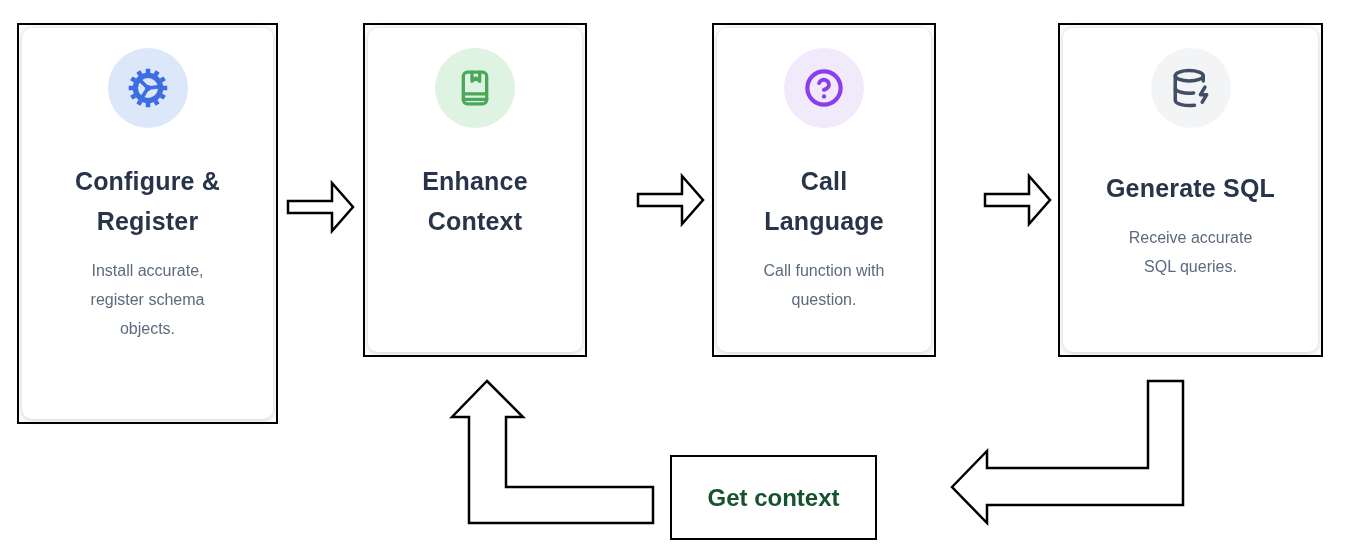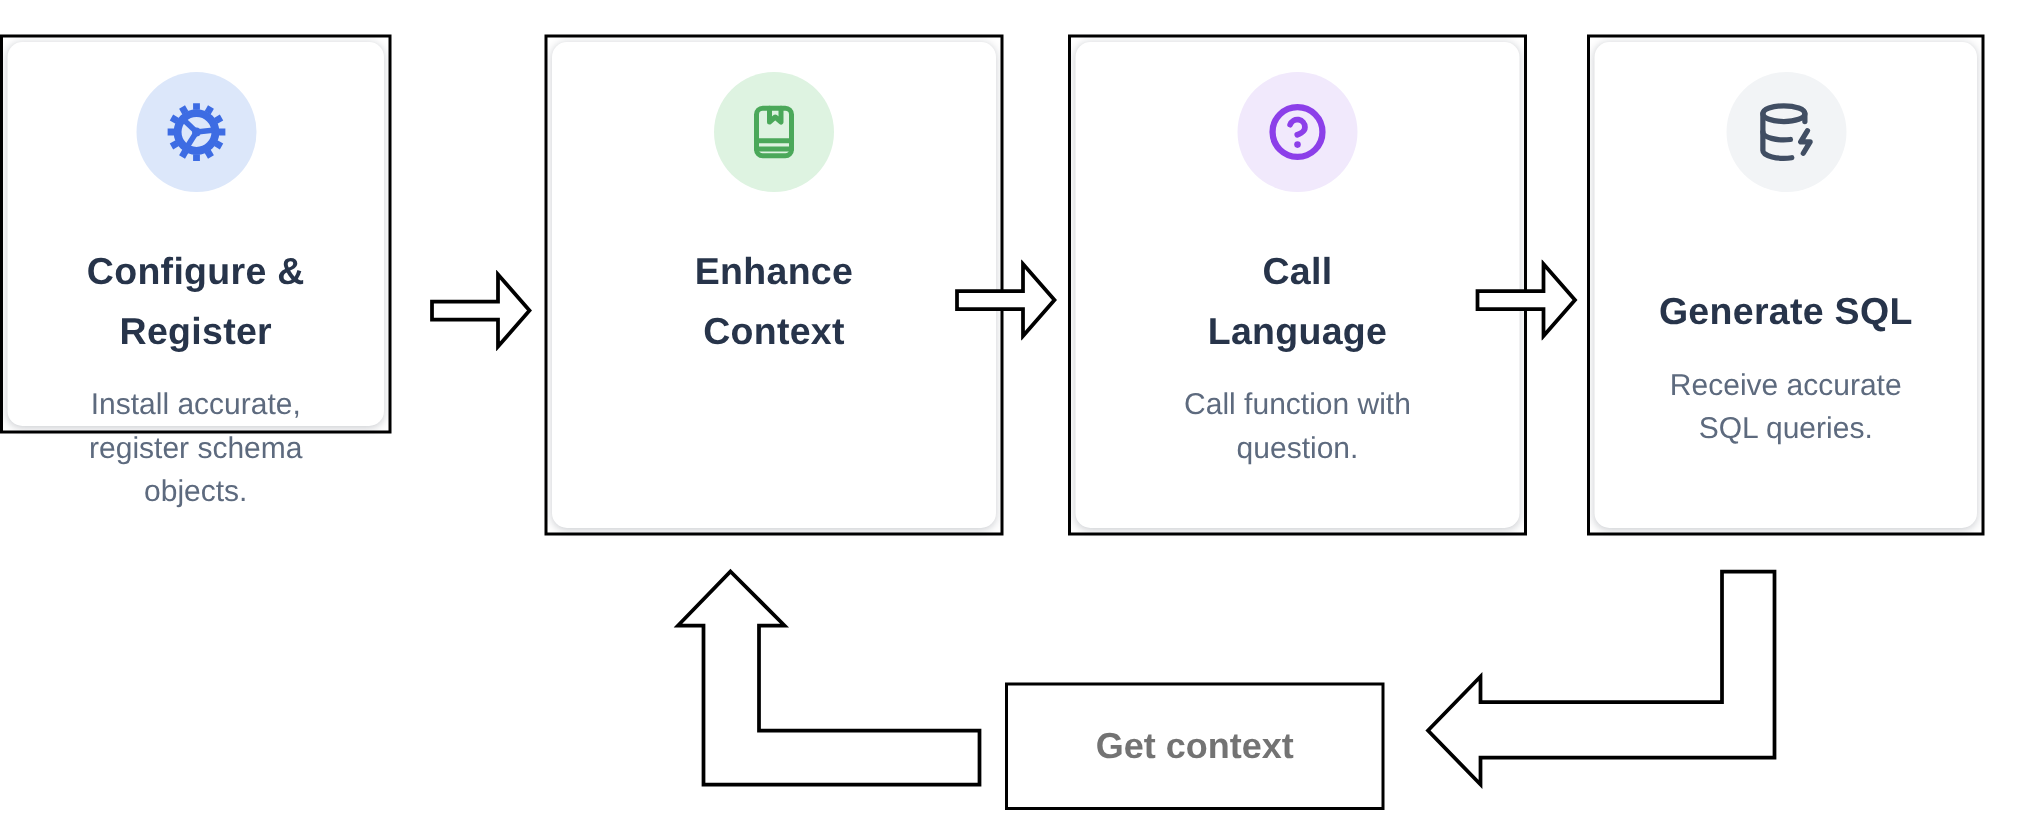--- a/index.html
+++ b/index.html
@@ -11,21 +11,21 @@
     width: 1348px;
     height: 552px;
     background: #ffffff;
     overflow: hidden;
   }
 
   
   .card {
     position: absolute;
     top: 23px;
-    width: 306px;
+    width: 224px;
     height: 334px;
     border: 2px solid #000000;
     background: #ffffff;
   }
   .card-inner {
     position: absolute;
     inset: 3px;
     background: #ffffff;
     border-radius: 10px;
     box-shadow: 0 1px 6px rgba(15, 23, 42, 0.22);
@@ -50,58 +50,58 @@
     margin-top: 33px;
     font-size: 25px;
     font-weight: 700;
     line-height: 40px;
     color: #27344a;
     white-space: pre-line;
     letter-spacing: 0.2px;
   }
   .card-desc {
     margin-top: 15px;
-    font-size: 20px;
+    font-size: 16px;
     line-height: 29px;
     color: #5d6a7e;
     white-space: pre-line;
   }
 
   
   .arrow-svg { position: absolute; }
   .arrow-shape {
     fill: #ffffff;
     stroke: #000000;
     stroke-width: 2.5;
     stroke-linejoin: miter;
   }
 
   
   .loop-box {
     position: absolute;
     left: 670px;
     top: 455px;
-    width: 253px;
+    width: 207px;
     height: 85px;
     background: #ffffff;
     border: 2px solid #000000;
     display: flex;
     align-items: center;
     justify-content: center;
     font-size: 24px;
     font-weight: 700;
-    color: #737373;
+    color: #14532d;
   }
 </style>
 </head>
 <body>
 
 <div class="canvas">
 
-  <div class="card" style="left:0; width:261px; height:266px;">
+  <div class="card" style="left:17px; width:261px; height:401px;">
     <div class="card-inner">
       <div class="icon-circle" style="background-color: rgb(220, 231, 250);">
         <span class="icon" style="color: rgb(61, 108, 227);">
           <svg width="42" height="42" viewBox="0 0 24 24" fill="none" stroke="currentColor">
             <g stroke-width="2.6">
               <line x1="20.5" y1="12" x2="23" y2="12"></line>
               <line x1="19.36" y1="16.25" x2="21.53" y2="17.5"></line>
               <line x1="16.25" y1="19.36" x2="17.5" y2="21.53"></line>
               <line x1="12" y1="20.5" x2="12" y2="23"></line>
               <line x1="7.75" y1="19.36" x2="6.5" y2="21.53"></line>
@@ -172,21 +172,21 @@
         <span class="icon" style="color: rgb(65, 78, 99);">
           <svg width="42" height="42" viewBox="0 0 24 24" fill="none" stroke="currentColor" stroke-width="2" stroke-linecap="round" stroke-linejoin="round">
             <ellipse cx="11" cy="5" rx="8" ry="3"></ellipse>
             <path d="M3 5v14a8 3 0 0 0 11 2.8"></path>
             <path d="M19 5v3"></path>
             <path d="M20 11.5l-2.6 4.3h3.6l-2.6 4.3"></path>
             <path d="M3 12a8 3 0 0 0 10.5 2.85"></path>
           </svg>
         </span>
       </div>
-      <div class="card-title" style="margin-top:60px;">Generate SQL</div>
+      <div class="card-title" style="margin-top:40px;">Generate SQL</div>
       <div class="card-desc">Receive accurate
 SQL queries.</div>
     </div>
   </div>
 
   <svg class="arrow-svg" style="left:286px; top:180px;" width="70" height="54" viewBox="0 0 70 54">
     <polygon class="arrow-shape" points="2,21 46,21 46,3 67,27 46,51 46,33 2,33"></polygon>
   </svg>
 
   <svg class="arrow-svg" style="left:636px; top:173px;" width="70" height="54" viewBox="0 0 70 54">

